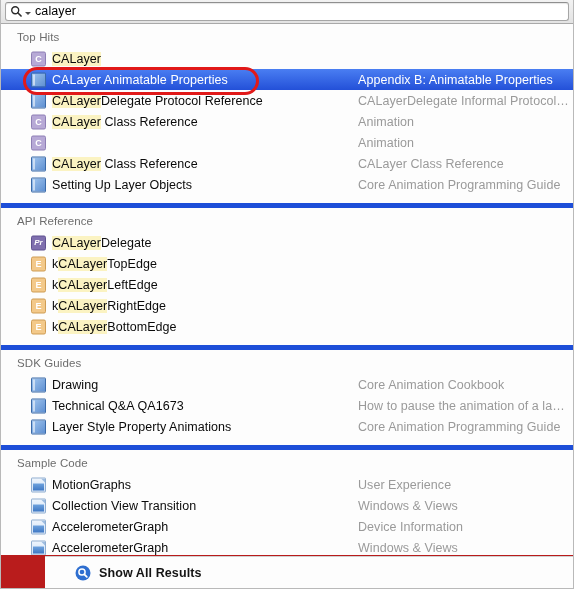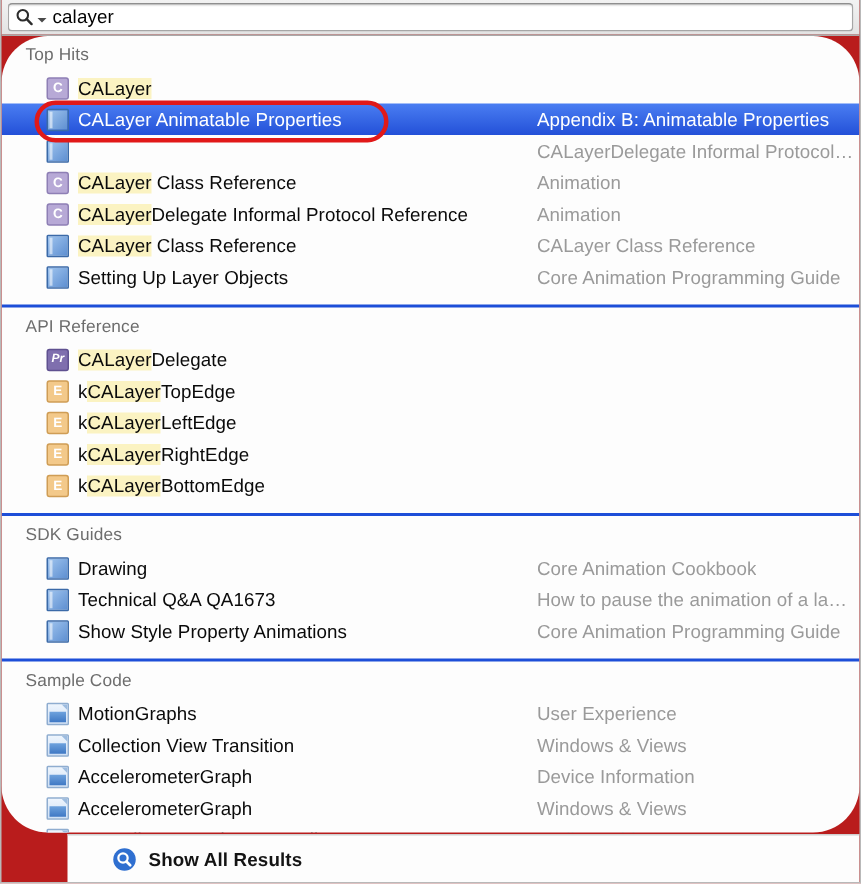--- a/index.html
+++ b/index.html
@@ -71,24 +71,23 @@
     user-select: none;
     letter-spacing: 0.3px;
   }
 
   
   .results {
     position: relative;
     height: 531px;
     background: #fdfdfd;
     overflow: hidden;
-    border-radius: 31px;
   }
   .section { position: relative; }
-  .section + .section { border-top: 2px solid #1d4ed8; }
+  .section + .section { border-top: 5px solid #1d4ed8; }
   .section-header {
     font-size: 11.5px;
     color: #6d6d6d;
     padding: 7px 0 5px 16px;
     letter-spacing: 0.1px;
   }
   .row {
     position: relative;
     height: 21px;
     display: flex;
@@ -252,30 +251,30 @@
           <div class="badge badge-c ico">C</div>
           <span class="label"><span class="hl">CALayer</span></span>
         </div>
         <div class="row selected">
           <div class="book ico"></div>
           <span class="label"><span class="hl">CALayer</span><span> Animatable Properties</span></span>
           <span class="subtitle">Appendix B: Animatable Properties</span>
         </div>
         <div class="row">
           <div class="book ico"></div>
+          <span class="label"><span class="hl">CALayer</span><span>Delegate Protocol Reference</span></span>
           <span class="subtitle">CALayerDelegate Informal Protocol R...</span>
         </div>
         <div class="row">
           <div class="badge badge-c ico">C</div>
           <span class="label"><span class="hl">CALayer</span><span> Class Reference</span></span>
           <span class="subtitle">Animation</span>
         </div>
         <div class="row">
           <div class="badge badge-c ico">C</div>
-          <span class="label"><span class="hl">CALayer</span><span>Delegate Informal Protocol Reference</span></span>
           <span class="subtitle">Animation</span>
         </div>
         <div class="row">
           <div class="book ico"></div>
           <span class="label"><span class="hl">CALayer</span><span> Class Reference</span></span>
           <span class="subtitle">CALayer Class Reference</span>
         </div>
         <div class="row">
           <div class="book ico"></div>
           <span class="label"><span>Setting Up Layer Objects</span></span>
@@ -314,21 +313,21 @@
           <span class="label"><span>Drawing</span></span>
           <span class="subtitle">Core Animation Cookbook</span>
         </div>
         <div class="row">
           <div class="book ico"></div>
           <span class="label"><span>Technical Q&amp;A QA1673</span></span>
           <span class="subtitle">How to pause the animation of a laye...</span>
         </div>
         <div class="row">
           <div class="book ico"></div>
-          <span class="label"><span>Show Style Property Animations</span></span>
+          <span class="label"><span>Layer Style Property Animations</span></span>
           <span class="subtitle">Core Animation Programming Guide</span>
         </div>
         <div style="height: 8px;"></div>
       </div>
       <div class="section">
         <div class="section-header">Sample Code</div>
         <div class="row">
           <div class="docfile ico"></div>
           <span class="label"><span>MotionGraphs</span></span>
           <span class="subtitle">User Experience</span>

